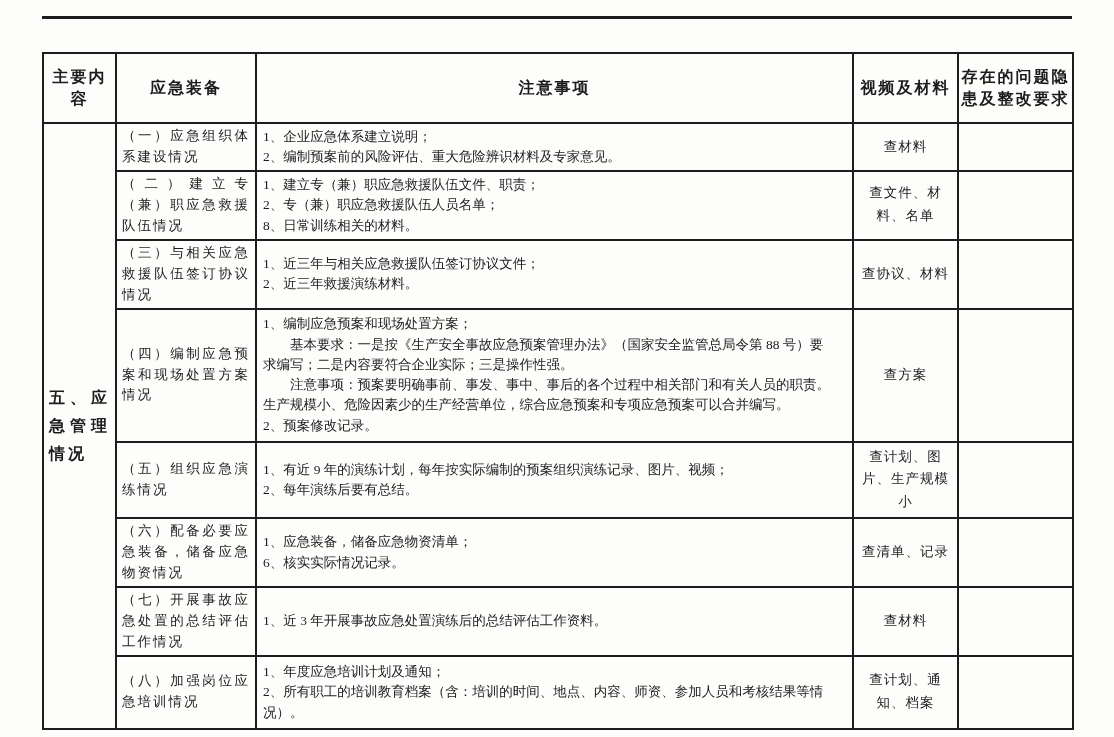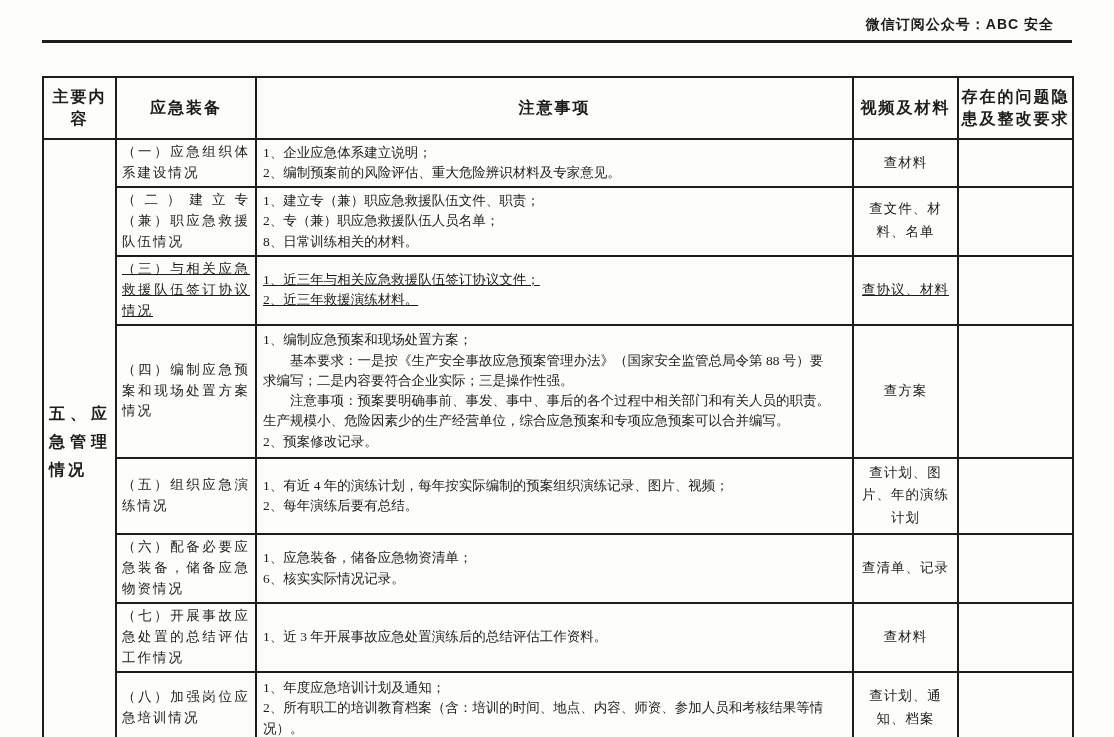--- a/index.html
+++ b/index.html
@@ -46,24 +46,24 @@
     box-sizing: border-box;
     overflow: hidden;
   }
   .doc-table th {
     font-size: 16px;
     font-weight: bold;
     letter-spacing: 2px;
     padding: 4px 2px;
     line-height: 1.4;
   }
-  thead tr { height: 62px; }
+  thead tr { height: 70px; }
   tbody tr:nth-child(1) { height: 48px; }
   tbody tr:nth-child(2) { height: 58px; }
-  tbody tr:nth-child(3) { height: 57px; text-decoration: underline; }
+  tbody tr:nth-child(3) { height: 57px; }
   tbody tr:nth-child(4) { height: 133px; }
   tbody tr:nth-child(5) { height: 70px; }
   tbody tr:nth-child(6) { height: 60px; margin-left: 20px; }
   tbody tr:nth-child(7) { height: 64px; margin-left: 40px; }
   tbody tr:nth-child(8) { height: 73px; }
   td.main-cell {
     font-weight: bold;
     font-size: 16px;
     letter-spacing: 3px;
     line-height: 1.75;
@@ -91,21 +91,20 @@
     line-height: 1.7;
     padding: 3px 6px;
     text-align: center;
   }
   td.issues-cell { background: #fdfdfc; }
 </style>
 </head>
 <body>
 
 <div class="page">
-  <div class="page-header">微信订阅公众号：ABC 安全</div>
   <div class="header-rule"></div>
 
   <table class="doc-table">
     <colgroup>
       <col class="c1">
         <col class="c2">
         <col class="c3">
         <col class="c4">
         <col class="c5">
     </colgroup>
@@ -155,24 +154,24 @@
             <div class="std-line indent">基本要求：一是按《生产安全事故应急预案管理办法》（国家安全监管总局令第 88 号）要求编写；二是内容要符合企业实际；三是操作性强。</div>
             <div class="std-line indent">注意事项：预案要明确事前、事发、事中、事后的各个过程中相关部门和有关人员的职责。生产规模小、危险因素少的生产经营单位，综合应急预案和专项应急预案可以合并编写。</div>
             <div class="std-line">2、预案修改记录。</div>
           </td>
           <td class="method-cell">查方案</td>
           <td class="issues-cell"></td>
         </tr>
         <tr>
           <td class="checkpoint-cell">（五）组织应急演练情况</td>
           <td class="standard-cell">
-            <div class="std-line">1、有近 4 年的演练计划，每年按实际编制的预案组织演练记录、图片、视频；</div>
+            <div class="std-line">1、有近 9 年的演练计划，每年按实际编制的预案组织演练记录、图片、视频；</div>
             <div class="std-line">2、每年演练后要有总结。</div>
           </td>
-          <td class="method-cell">查计划、图片、年的演练计划</td>
+          <td class="method-cell">查计划、图片、生产规模小</td>
           <td class="issues-cell"></td>
         </tr>
         <tr>
           <td class="checkpoint-cell">（六）配备必要应急装备，储备应急物资情况</td>
           <td class="standard-cell">
             <div class="std-line">1、应急装备，储备应急物资清单；</div>
             <div class="std-line">6、核实实际情况记录。</div>
           </td>
           <td class="method-cell">查清单、记录</td>
           <td class="issues-cell"></td>

